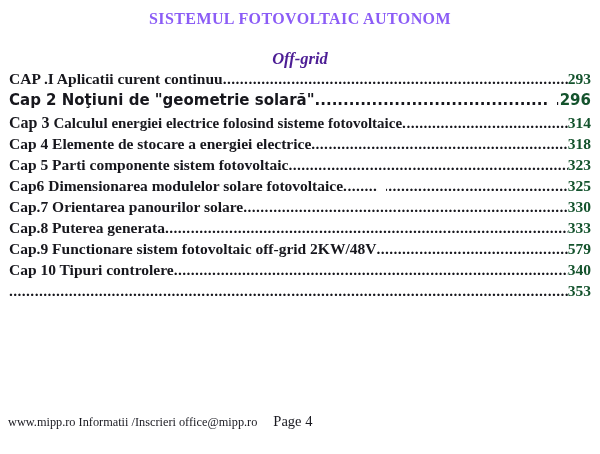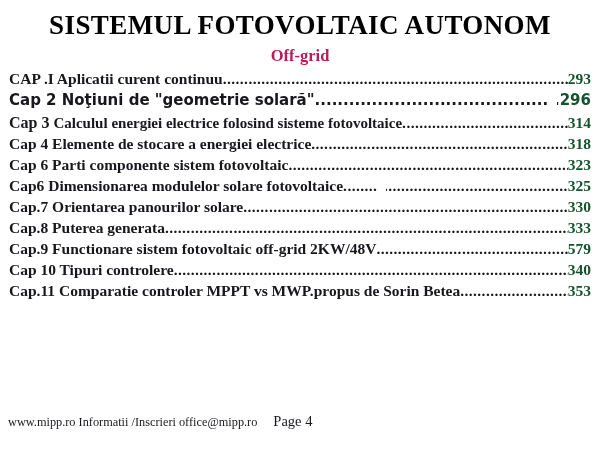--- a/index.html
+++ b/index.html
@@ -27,33 +27,34 @@
   .title-block {
     position: absolute;
     top: 10px;
     left: 0;
     width: 600px;
     text-align: center;
   }
   .doc-title {
     font-family: "Liberation Serif", "DejaVu Serif", serif;
     font-weight: bold;
-    font-size: 27px;
+    font-size: 16px;
     letter-spacing: 0.4px;
-    color: #000000;
+    color: #8b5cf6;
     line-height: 1.18;
     white-space: nowrap;
   }
   .doc-subtitle {
     font-family: "Liberation Serif", "DejaVu Serif", serif;
     font-weight: bold;
     font-size: 16.5px;
-    color: #be185d;
-    margin-top: 5px;
+    color: #4c1d95;
+    margin-top: 21px;
     line-height: 1.15;
+    font-style: italic;
   }
 
   
   .toc {
     position: absolute;
     top: 70px;
     left: 9px;
     width: 582px;
   }
   .toc-row {
@@ -201,21 +202,21 @@
         <span class="toc-label"><span class="pfx-big">Cap 3 </span><span class="body-sm">Calculul energiei electrice folosind sisteme fotovoltaice </span></span>
         <span class="toc-leader"></span>
         <span class="toc-page">314</span>
       </div>
       <div class="toc-row">
         <span class="toc-label"><span>Cap 4 </span><span>Elemente de stocare a energiei electrice </span></span>
         <span class="toc-leader"></span>
         <span class="toc-page">318</span>
       </div>
       <div class="toc-row">
-        <span class="toc-label"><span>Cap 6 </span><span>Parti componente sistem fotovoltaic</span></span>
+        <span class="toc-label"><span>Cap 5 </span><span>Parti componente sistem fotovoltaic</span></span>
         <span class="toc-leader"></span>
         <span class="toc-page">323</span>
       </div>
       <div class="toc-row split">
         <span class="toc-label"><span>Cap6 </span><span>Dimensionarea modulelor solare fotovoltaice</span></span>
         <span class="toc-leader">
           <span class="leader-seg-a">........</span>
           <span class="leader-gap"></span>
           <span class="leader-seg-b">..............................................................................</span>
         </span>
@@ -235,21 +236,20 @@
         <span class="toc-label"><span>Cap.9 </span><span>Functionare sistem fotovoltaic off-grid 2KW/48V</span></span>
         <span class="toc-leader"></span>
         <span class="toc-page">579</span>
       </div>
       <div class="toc-row">
         <span class="toc-label"><span>Cap 10 </span><span>Tipuri controlere </span></span>
         <span class="toc-leader"></span>
         <span class="toc-page">340</span>
       </div>
       <div class="toc-row">
-        <span class="toc-label"><span>Cap.11 </span><span>Comparatie controler MPPT vs MWP.propus de Sorin Betea</span></span>
         <span class="toc-leader"></span>
         <span class="toc-page">353</span>
       </div>
     </div>
 
   <div class="footer">
     <div class="footer-line2">
       <span class="footer-contact">www.mipp.ro Informatii /Inscrieri office@mipp.ro</span>
       <span class="footer-pagenum">Page 4</span>
     </div>

